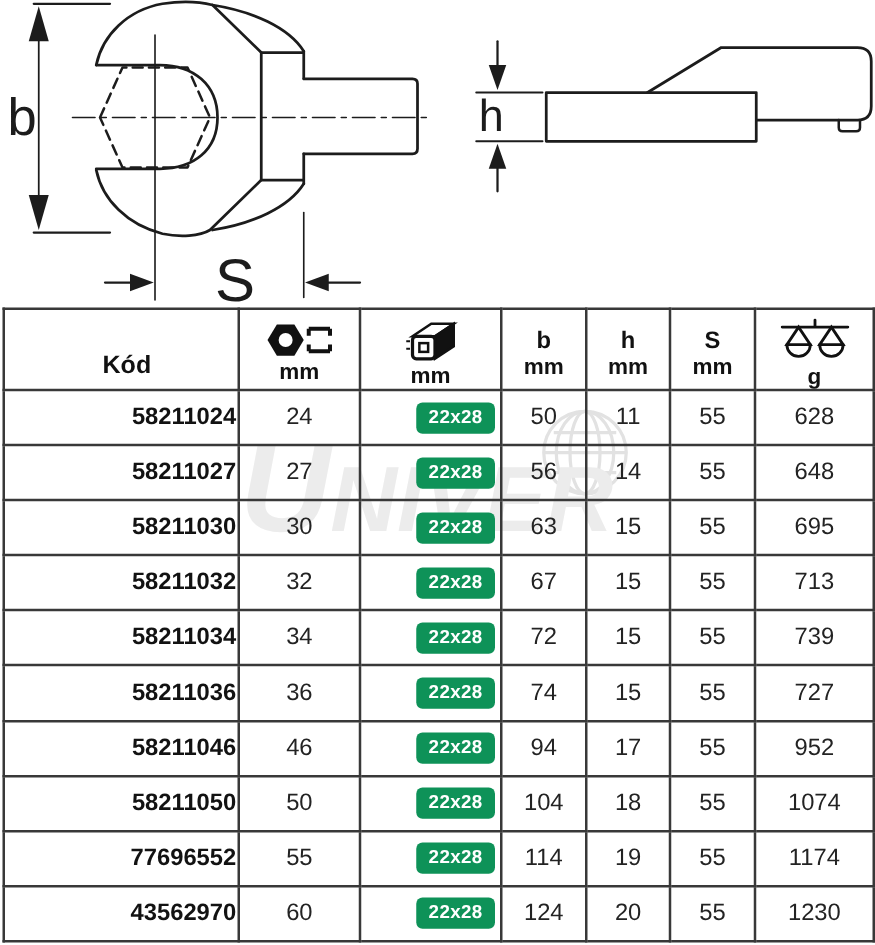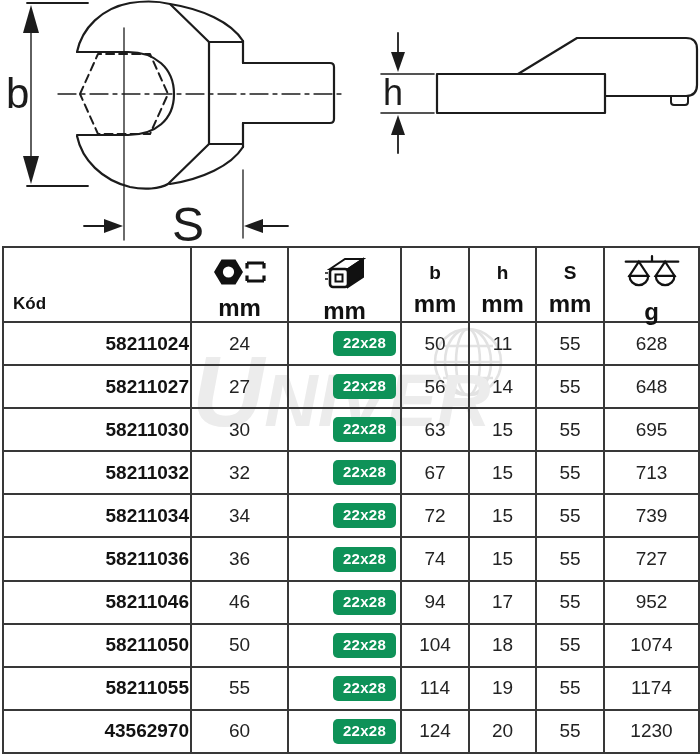--- a/index.html
+++ b/index.html
@@ -25,23 +25,23 @@
     position:absolute;left:2px;top:246px;z-index:1;
     width:696px;height:508px;border-collapse:collapse;table-layout:fixed;
     background:transparent;
   }
   table.spec th,table.spec td{
     border:2px solid #383838;background:transparent;
     font-family:"Liberation Sans",sans-serif;
   }
   thead tr{height:61px;}
   th{vertical-align:middle;text-align:center;padding:0;font-weight:bold;color:#111;}
-  th.kod{vertical-align:bottom;text-align:left;padding:0 0 7px 9px;font-size:17px;}
+  th.kod{vertical-align:bottom;text-align:center;padding:0 0 7px 9px;font-size:20px;}
   .hdr-icon{display:block;margin:5px auto 0;}
-  .unit{font-size:24px;font-weight:bold;line-height:19px;color:#111;margin-top:11px;}
+  .unit{font-size:18px;font-weight:bold;line-height:19px;color:#111;margin-top:1px;}
   .dim-lbl{font-size:19px;font-weight:bold;line-height:20px;margin-top:6px;color:#111;}
   tbody td{vertical-align:middle;font-size:19px;color:#232323;text-align:center;}
   tbody td.code{font-weight:bold;text-align:right;padding-left:11px;color:#121212;}
   .badge{
     display:inline-block;background:var(--badge,#0E9258);color:#fff;
     font-size:15px;font-weight:bold;line-height:18px;
     padding:3px 10px 4px;border-radius:5px;letter-spacing:0.3px;margin-left:40px;
   }
 </style>
 </head>
@@ -233,21 +233,21 @@
         <tr>
           <td class="code">58211050</td>
           <td>50</td>
           <td><span class="badge">22x28</span></td>
           <td>104</td>
           <td>18</td>
           <td>55</td>
           <td>1074</td>
         </tr>
         <tr>
-          <td class="code">58211055</td>
+          <td class="code">77696552</td>
           <td>55</td>
           <td><span class="badge">22x28</span></td>
           <td>114</td>
           <td>19</td>
           <td>55</td>
           <td>1174</td>
         </tr>
         <tr>
           <td class="code">43562970</td>
           <td>60</td>

